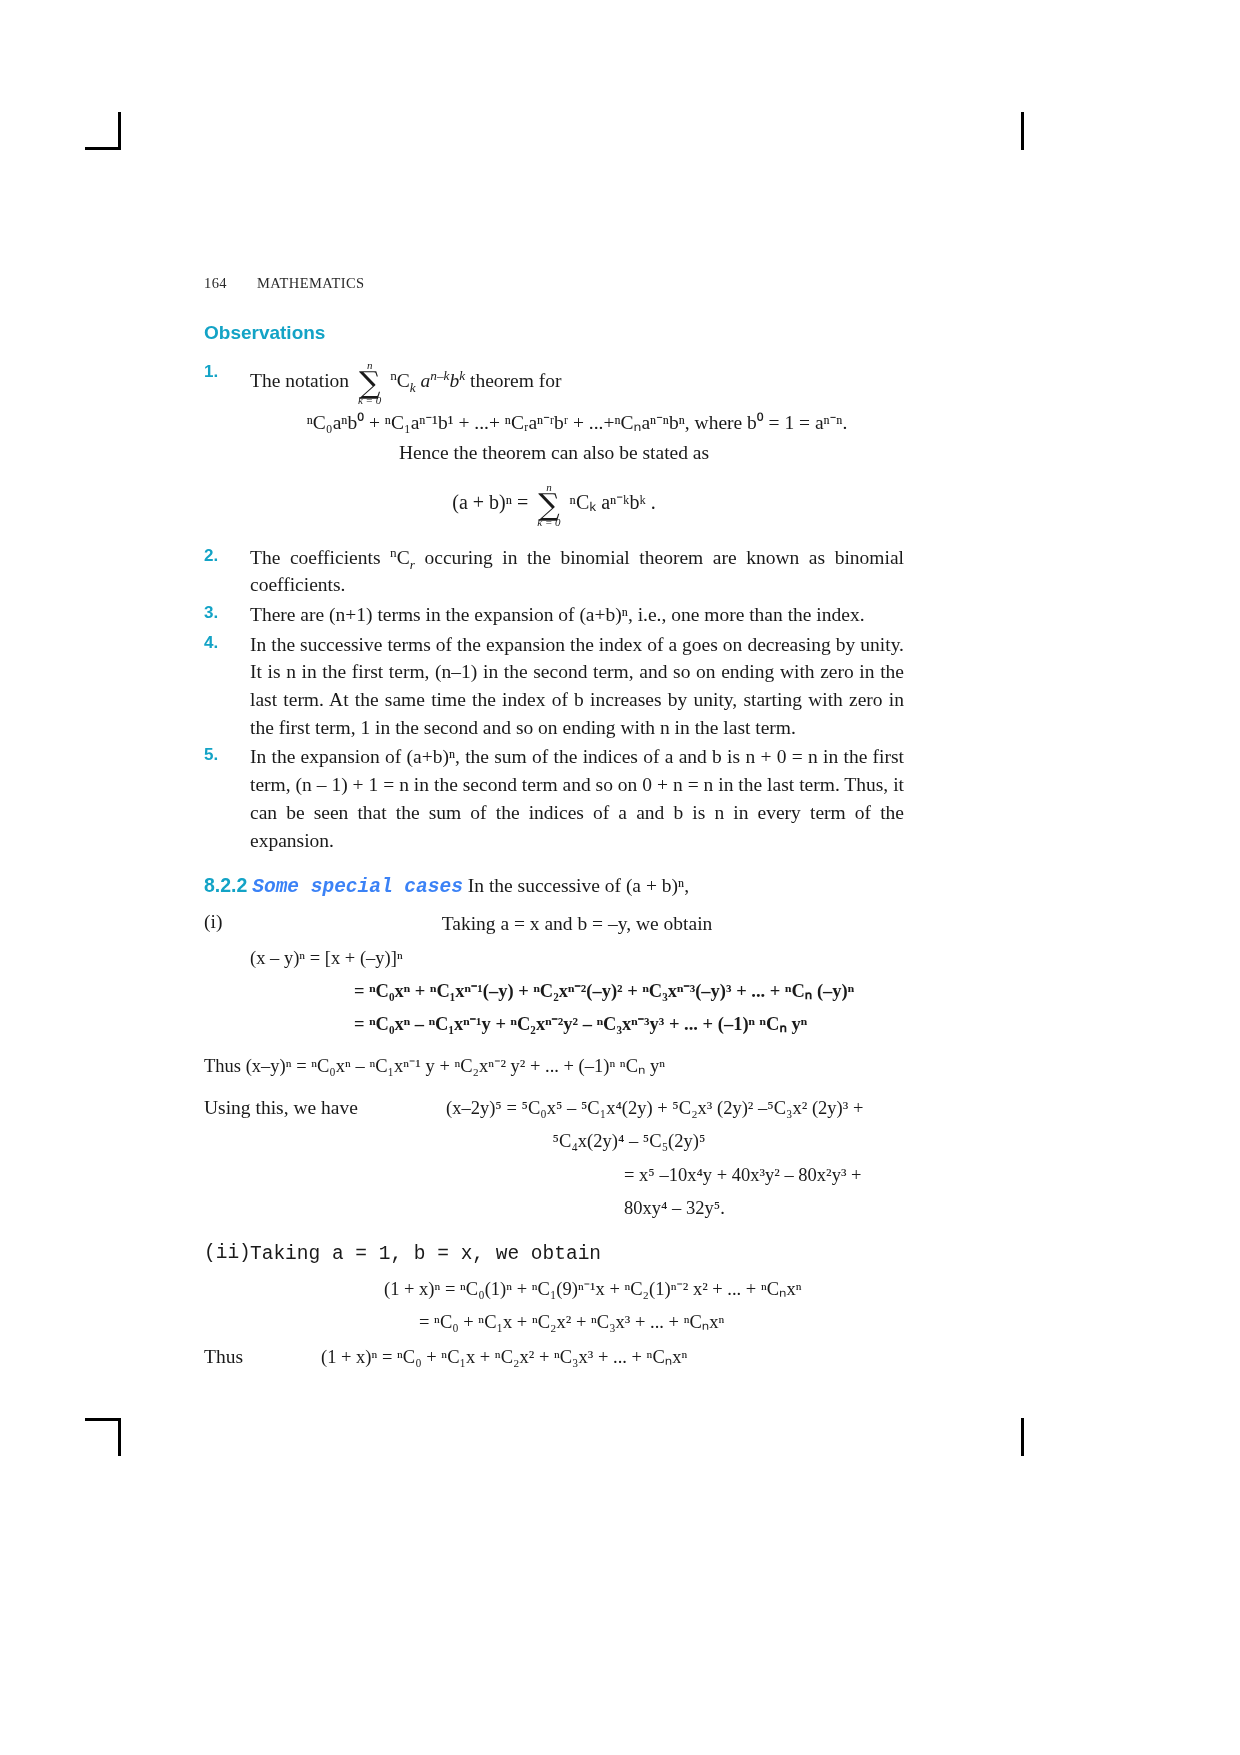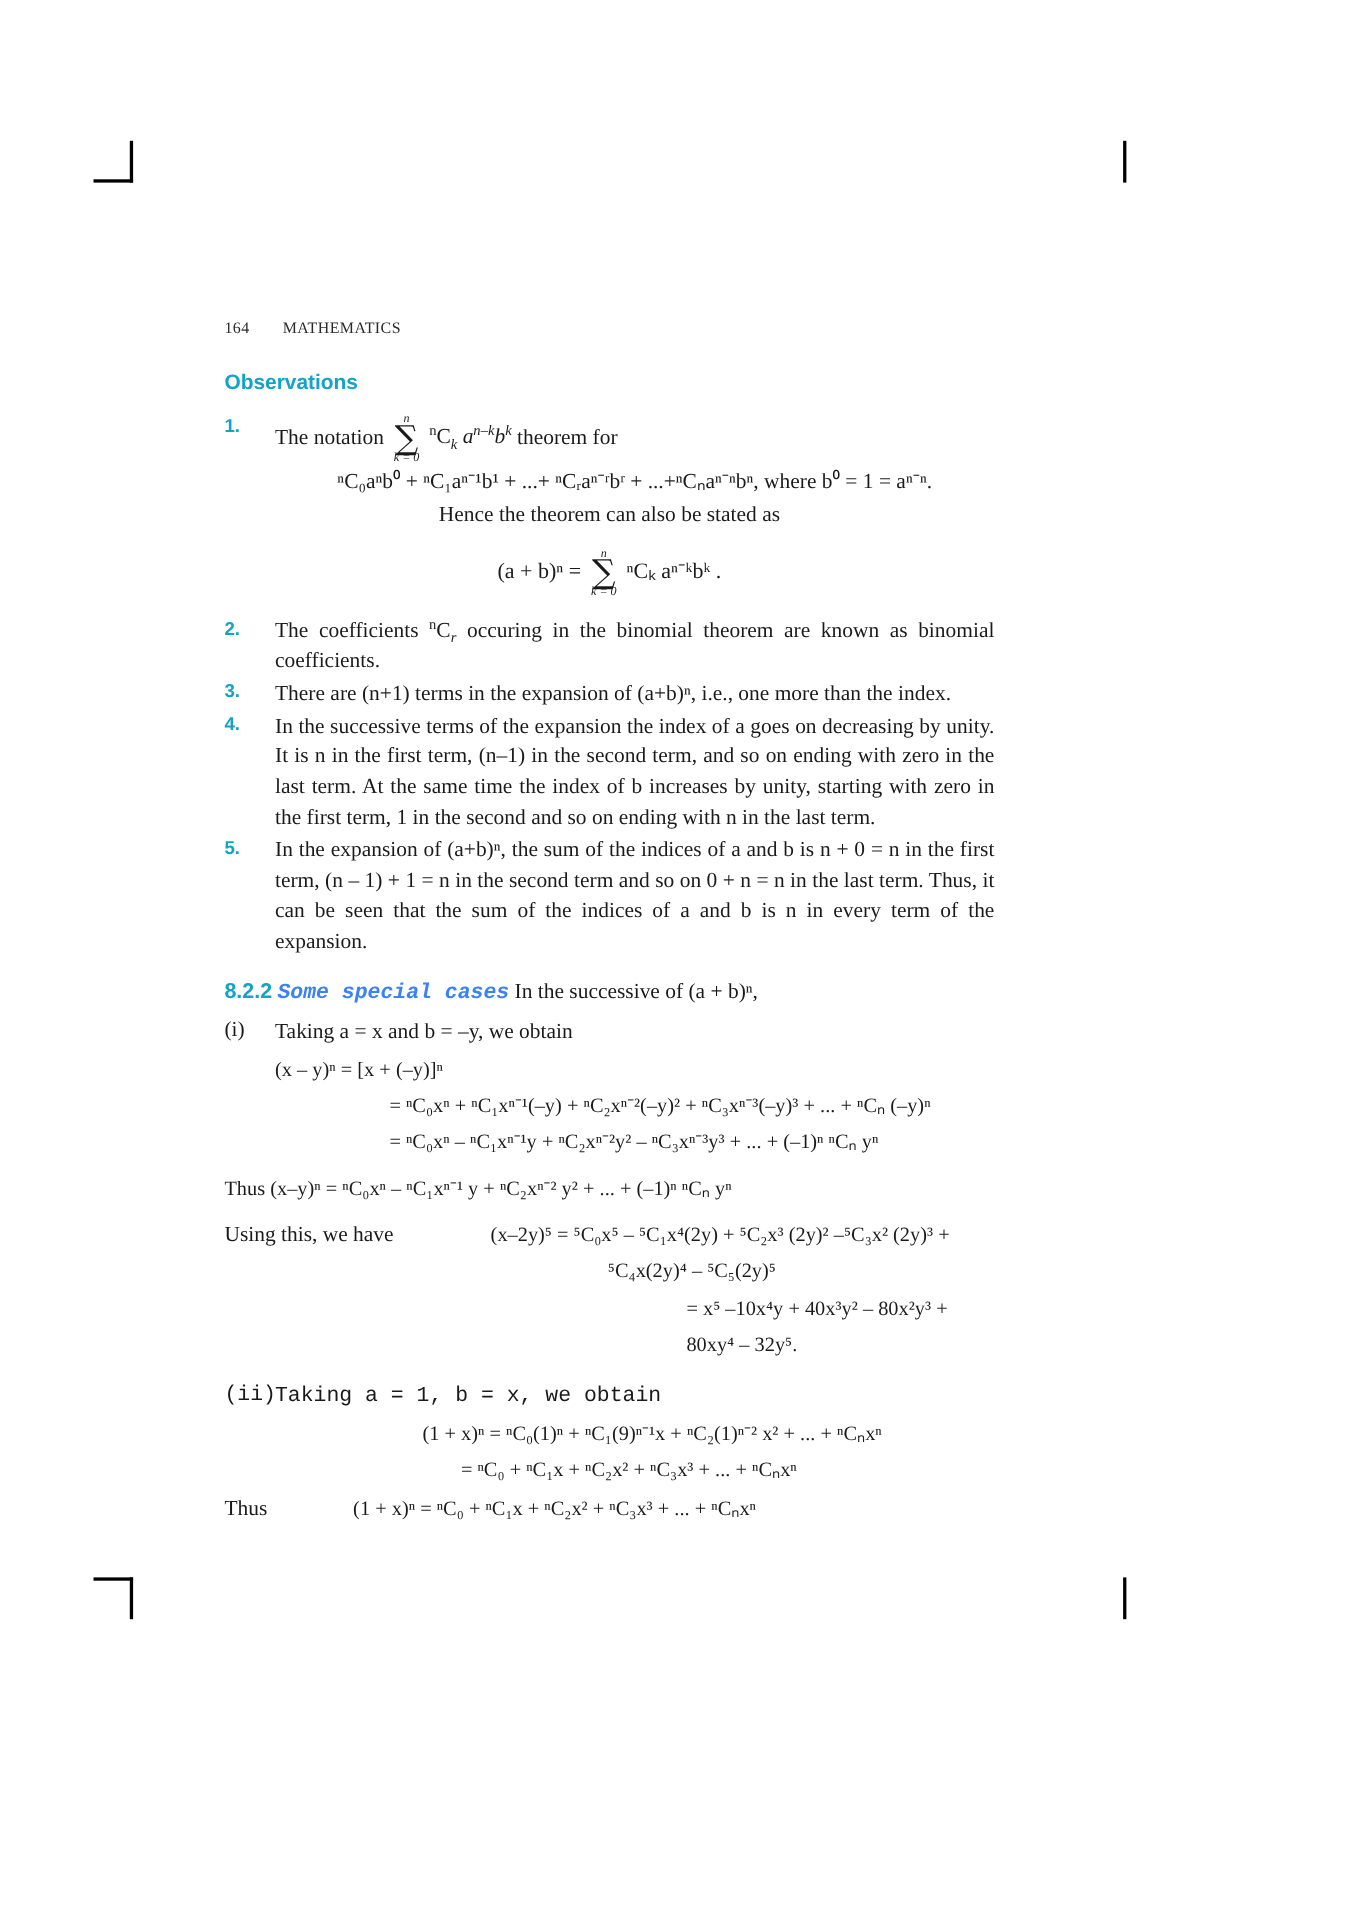--- a/index.html
+++ b/index.html
@@ -8,21 +8,20 @@
     background: #ffffff;
   }
   .page {
     position: relative;
     width: 1240px;
     height: 1740px;
     background: #ffffff;
     font-family: "Liberation Serif", serif;
     color: #1a1a1a;
     overflow: hidden;
-    margin-top: 16px;
   }
   
   .crop {
     position: absolute;
     background: #000;
   }
   .crop-tl-v { left: 118px; top: 112px; width: 3px; height: 38px; }
   .crop-tl-h { left: 85px; top: 147px; width: 36px; height: 3px; }
   .crop-tr-v { left: 1021px; top: 112px; width: 3px; height: 38px; }
   .crop-bl-v { left: 118px; top: 1418px; width: 3px; height: 38px; }
@@ -125,21 +124,21 @@
     color: #13a3c6;
     font-family: "Liberation Sans", sans-serif;
     font-weight: bold;
     font-style: normal;
   }
   .math {
     font-size: 18.5px;
     line-height: 1.8;
   }
   .indent1 { margin-left: 46px; }
-  .indent3 { margin-left: 150px; }
+  .indent3 { margin-left: 150px; font-weight: bold; }
   .row {
     display: flex;
     align-items: baseline;
     font-size: 19.5px;
     line-height: 1.75;
     gap: 12px;
   }
   .row .lbl { flex: 0 0 auto; }
   .tight { line-height: 1.55; text-align: center; }
   .center { text-align: center; }
@@ -214,21 +213,21 @@
     </div>
 
     <div class="sec-head">
       <span class="tagnum">8.2.2</span>
       <span class="tag">Some special cases</span>
       <span>In the successive of (a + b)ⁿ,</span>
     </div>
 
     <div class="item" style="margin-bottom:4px;">
       <div class="romannum">(i)</div>
-      <div class="body" style="text-align:left;">Taking a = x and b = –y, we obtain</div>
+      <div class="body" style="text-align:center;">Taking a = x and b = –y, we obtain</div>
     </div>
 
     <div class="math indent1">(x – y)ⁿ  =  [x + (–y)]ⁿ</div>
     <div class="math indent3">=  ⁿC₀xⁿ + ⁿC₁xⁿ⁻¹(–y) + ⁿC₂xⁿ⁻²(–y)² + ⁿC₃xⁿ⁻³(–y)³ + ... + ⁿCₙ (–y)ⁿ</div>
     <div class="math indent3">=  ⁿC₀xⁿ – ⁿC₁xⁿ⁻¹y + ⁿC₂xⁿ⁻²y² – ⁿC₃xⁿ⁻³y³ + ... + (–1)ⁿ ⁿCₙ yⁿ</div>
     <div class="math" style="margin-top:8px;">Thus (x–y)ⁿ = ⁿC₀xⁿ – ⁿC₁xⁿ⁻¹ y + ⁿC₂xⁿ⁻² y² + ... + (–1)ⁿ ⁿCₙ yⁿ</div>
 
     <div class="row" style="margin-top:8px;">
       <span class="lbl" style="width:230px;display:inline-block;">Using this, we have</span>
       <span class="math">(x–2y)⁵ = ⁵C₀x⁵ – ⁵C₁x⁴(2y) + ⁵C₂x³ (2y)² –⁵C₃x² (2y)³ +</span>

